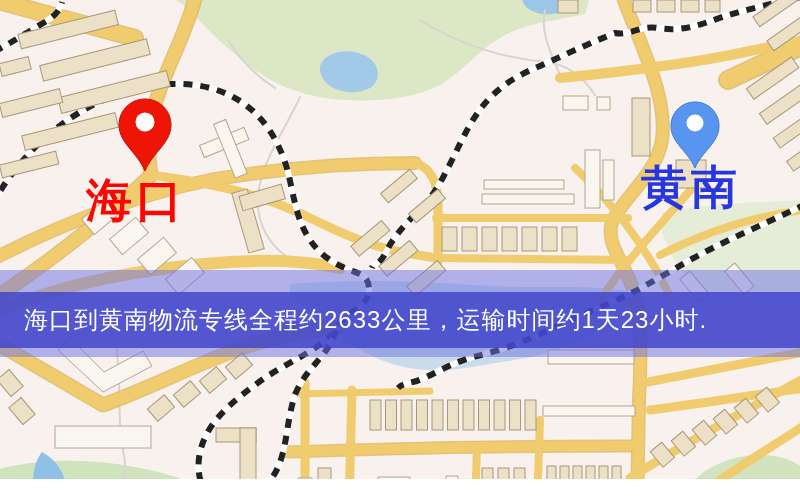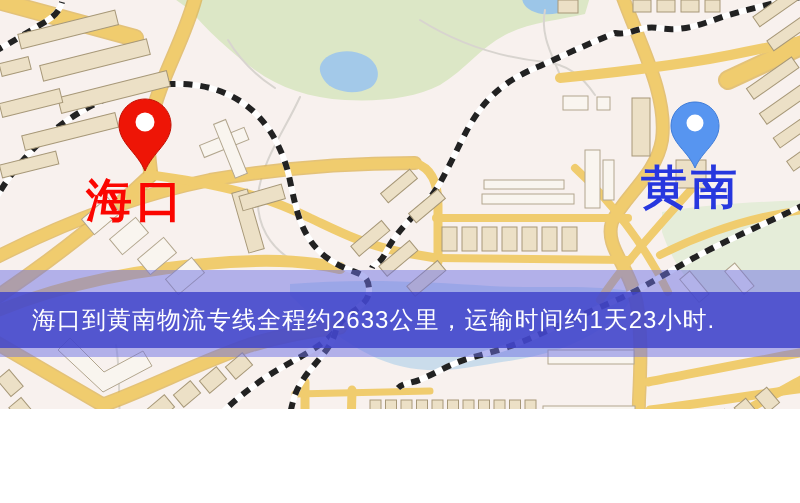--- a/index.html
+++ b/index.html
@@ -1,17 +1,17 @@
 <!DOCTYPE html>
 <html><head>
 <meta charset="utf-8">
 <style>
   html,body{margin:0;padding:0;}
   body{width:800px;height:503px;overflow:hidden;font-family:"Liberation Sans","DejaVu Sans",sans-serif;}
-  .viewport{position:relative;width:800px;height:409px;background:#f8f1ee;overflow:hidden;}
+  .viewport{position:relative;width:800px;height:479px;background:#f8f1ee;overflow:hidden;}
   .viewport svg{position:absolute;left:0;top:0;display:block;}
 
   
   .road{stroke:#f0cc6e;fill:none;stroke-linecap:round;stroke-linejoin:round;}
   .road-c{stroke:#dcb152;fill:none;stroke-linecap:round;stroke-linejoin:round;opacity:.75;}
   .rail-w{stroke:#ffffff;fill:none;stroke-width:6;stroke-linecap:butt;}
   .rail-b{stroke:#222222;fill:none;stroke-width:6;stroke-dasharray:9 8;stroke-linecap:butt;}
   .bldg{fill:#ece0c6;stroke:#a79878;stroke-width:1;}
   .bldg-w{fill:#f9f5ef;stroke:#b2a68e;stroke-width:1;}
   .minor{stroke:#d8d4cf;stroke-width:2;fill:none;stroke-linecap:round;}
@@ -21,21 +21,21 @@
     font-weight:bold;font-size:46px;line-height:1;letter-spacing:4px;
     text-shadow:0 0 2px rgba(255,255,255,.35);user-select:none;}
   #origin-label{left:86px;top:178px;}
   #dest-label{left:641px;top:165px;}
 
   
   .banner-halo{position:absolute;left:0;top:270px;width:800px;height:87px;
     background:rgba(108,112,228,0.50);}
   .banner-core{position:absolute;left:0;top:292px;width:800px;height:56px;
     background:rgba(62,66,201,0.82);display:flex;align-items:center;}
-  .banner-text{color:#fff;font-size:24px;letter-spacing:1px;padding-left:32px;white-space:nowrap;
+  .banner-text{color:#fff;font-size:24px;letter-spacing:1px;padding-left:24px;white-space:nowrap;
     font-family:"Liberation Sans","DejaVu Sans",sans-serif;}
 </style>
 </head>
 <body>
 
 <div class="viewport">
 
 <svg width="800" height="503" viewBox="0 0 800 503">
 
   <g>

